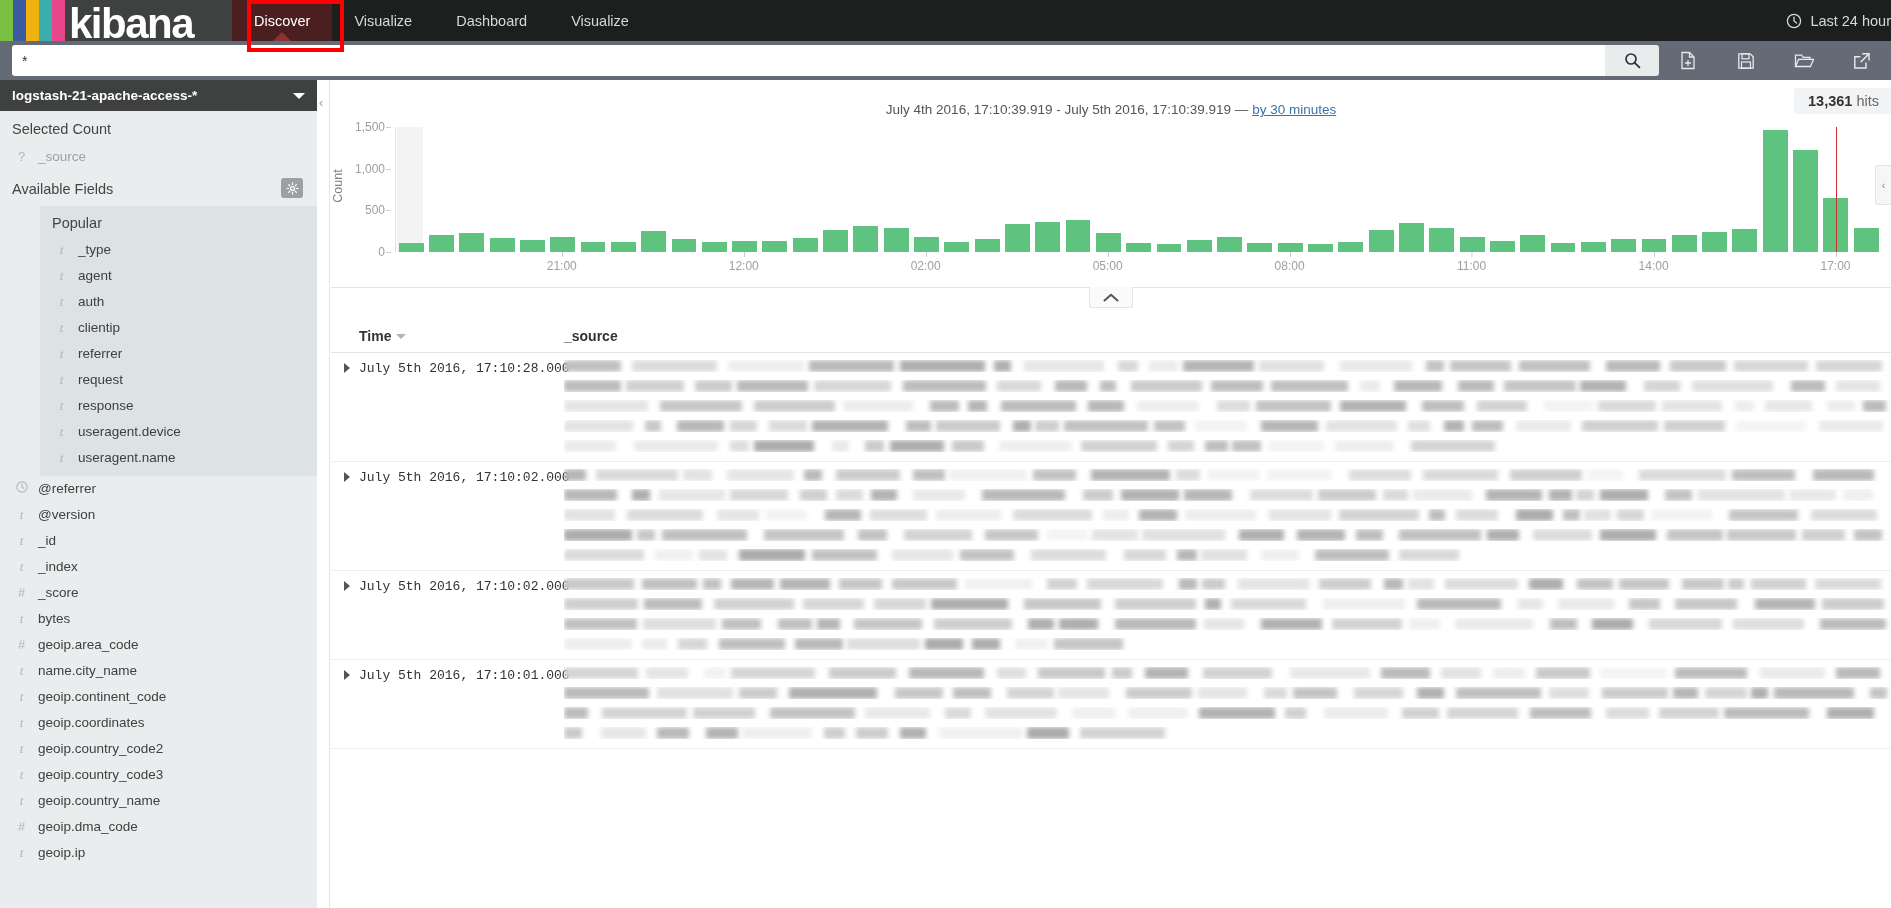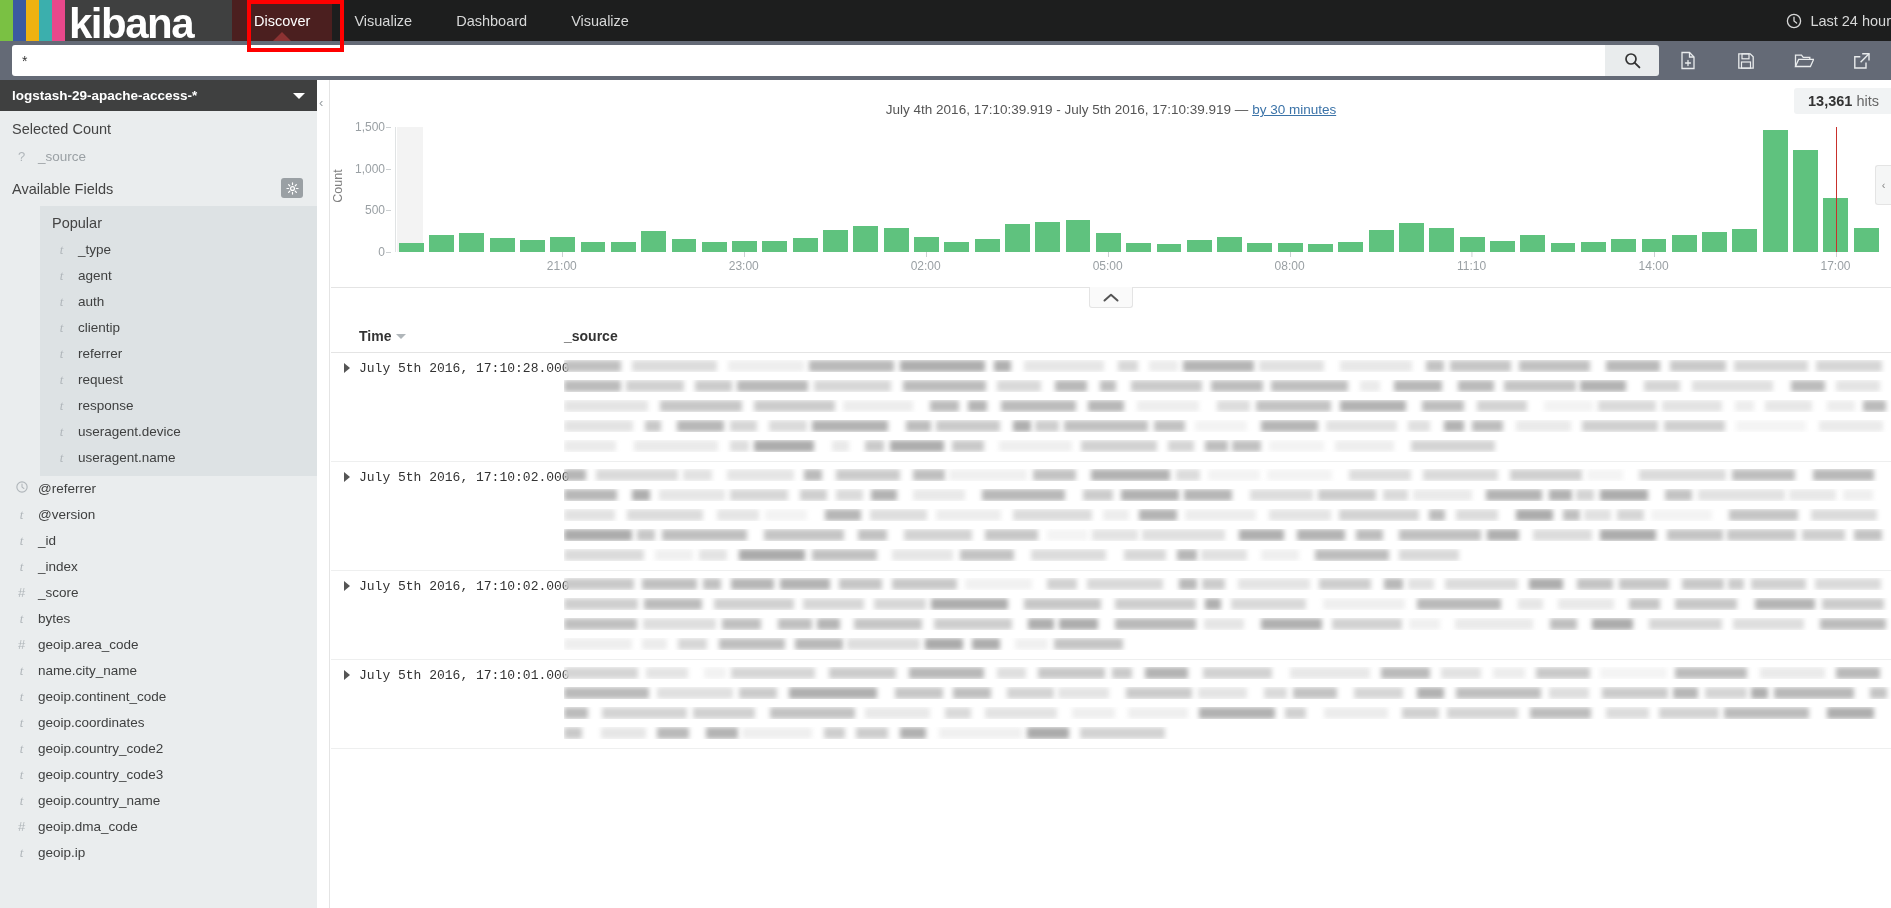--- a/index.html
+++ b/index.html
@@ -517,21 +517,21 @@
           <path d="M16 1.8L7.6 10.2" stroke="#e9eced" stroke-width="1.4"></path>
         </svg>
     </span>
   </button>
 </div>
 
 <div class="body-area">
 
   <div class="sidebar">
     <div class="index-pattern">
-      <span>logstash-29-apache-access-*</span>
+      <span>logstash-21-apache-access-*</span>
       <span class="index-caret"></span>
     </div>
 
     <div class="section-head">Selected Count</div>
     <div id="selected-fields">
         <div class="sub-row">
           <span class="ftype hash" style="color:#b0b6ba">?</span>
           <span>_source</span>
         </div>
       </div>
@@ -827,25 +827,25 @@
           <div class="bar-slot">
             <div class="bar" style="height: 54.1667px; background: rgb(95, 194, 126);"></div>
           </div>
           <div class="bar-slot">
             <div class="bar" style="height: 24.1667px; background: rgb(95, 194, 126);"></div>
           </div>
           <div class="now-line" style="background: rgb(201, 48, 44); left: 96.9388%;"></div>
         </div>
       <div class="x-axis" id="x-ticks">
           <div class="x-tick" style="left: 11.2245%;">21:00</div>
-          <div class="x-tick" style="left: 23.4694%;">23:00</div>
+          <div class="x-tick" style="left: 23.4694%;">12:00</div>
           <div class="x-tick" style="left: 35.7143%;">02:00</div>
           <div class="x-tick" style="left: 47.9592%;">05:00</div>
           <div class="x-tick" style="left: 60.2041%;">08:00</div>
-          <div class="x-tick" style="left: 72.449%;">11:10</div>
+          <div class="x-tick" style="left: 72.449%;">11:00</div>
           <div class="x-tick" style="left: 84.6939%;">14:00</div>
           <div class="x-tick" style="left: 96.9388%;">17:00</div>
         </div>
     </div>
 
     <div class="chart-collapse-wrap">
       <div class="chart-collapse">
         <span>
           <svg width="16" height="9" viewBox="0 0 16 9">
               <path d="M1.5 7.5L8 1.8l6.5 5.7" fill="none" stroke="#555" stroke-width="2" stroke-linecap="round" stroke-linejoin="round"></path>

